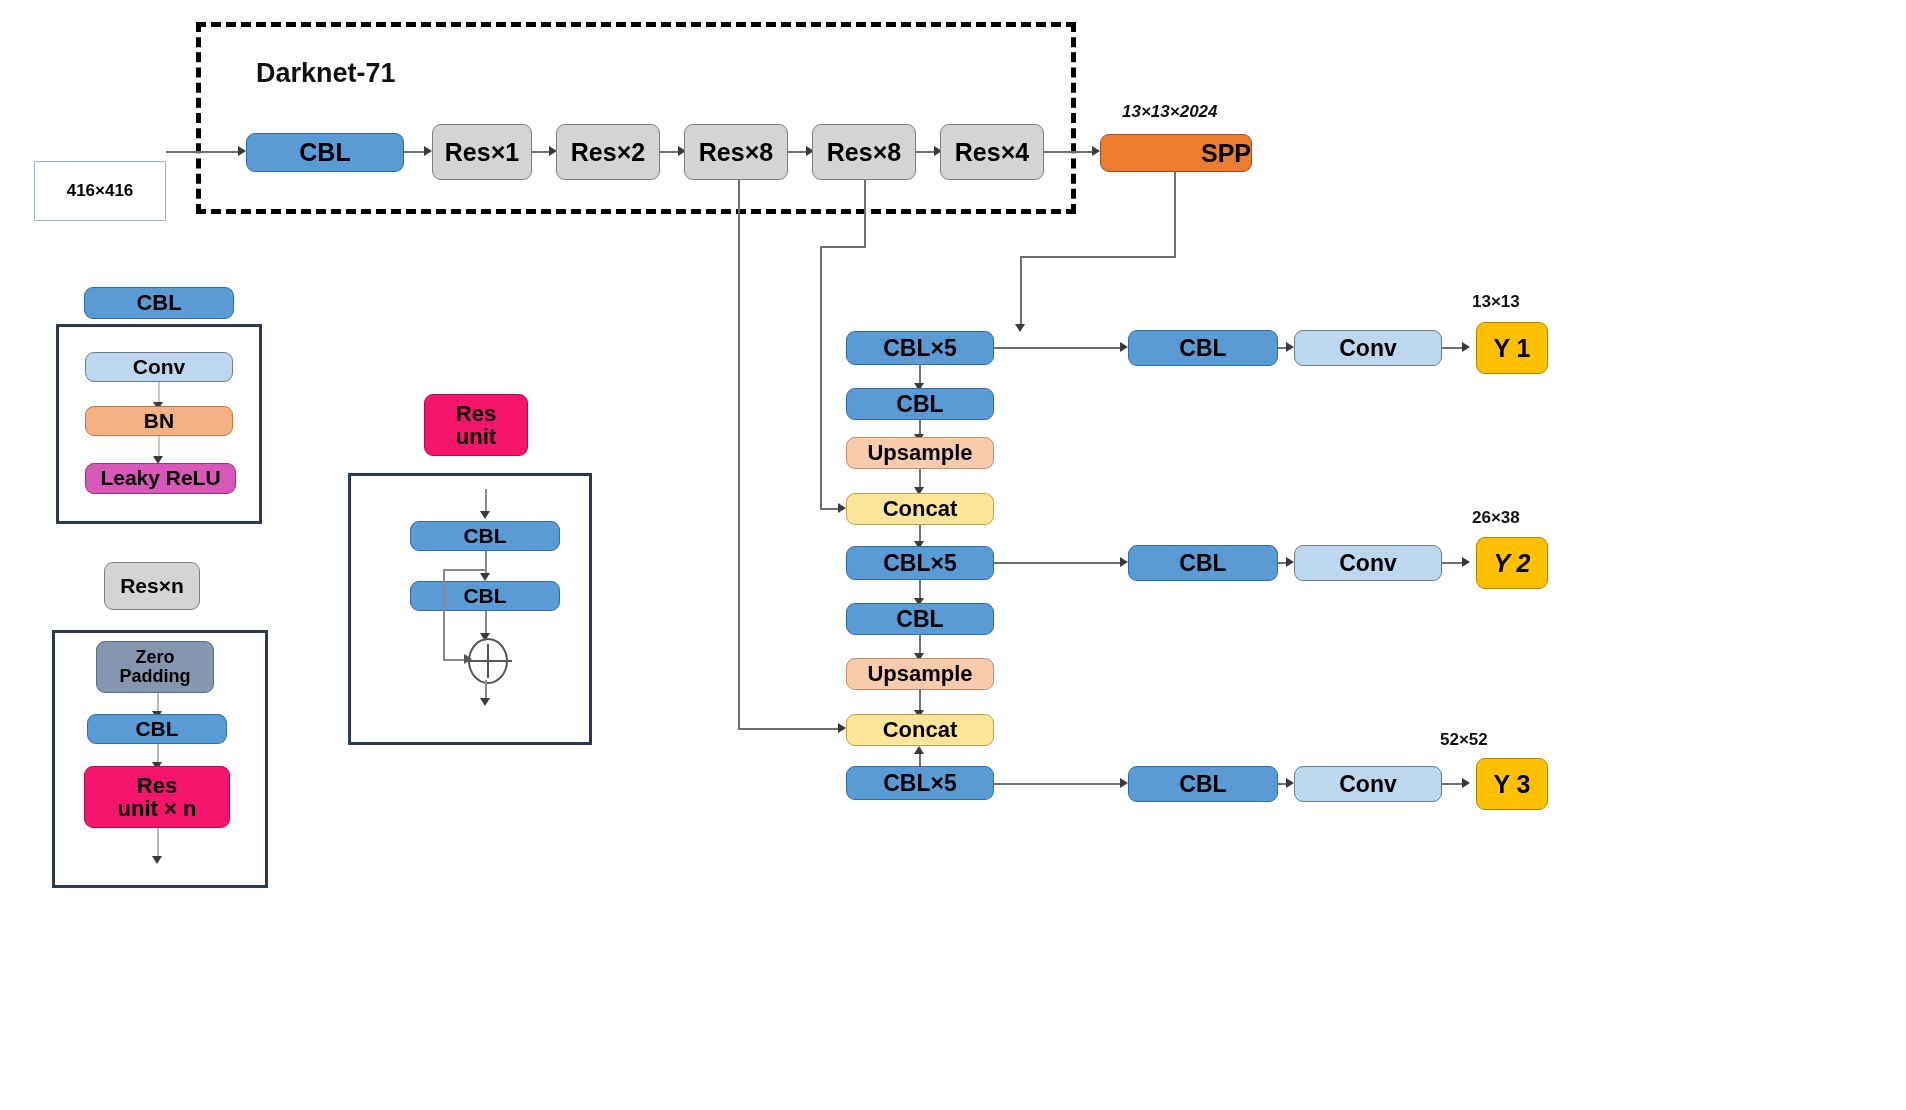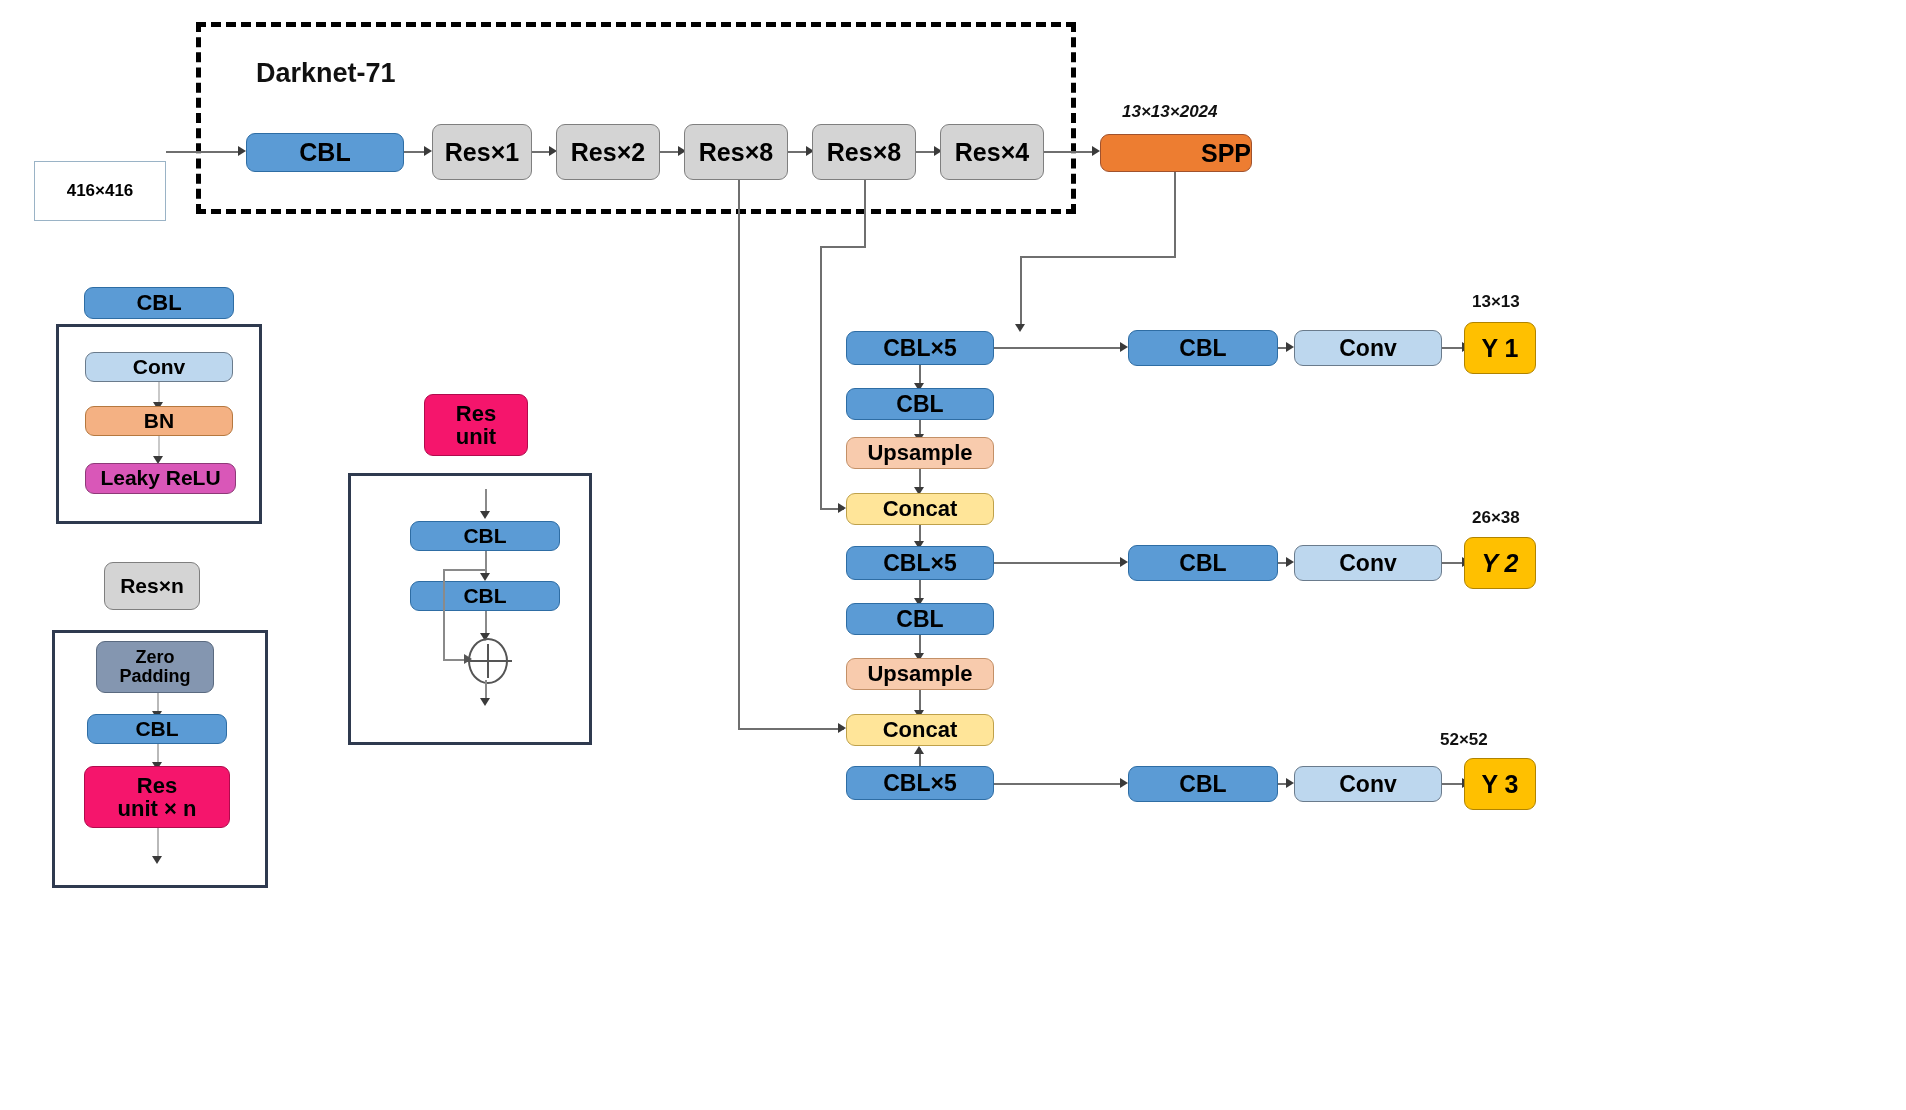--- a/index.html
+++ b/index.html
@@ -14,21 +14,21 @@
   .c-cbl   {background:#5b9bd5;border:1px solid #2e6da4;}
   .c-res   {background:#d4d4d4;border:1px solid #7f7f7f;}
   .c-spp   {background:#ed7d31;border:1px solid #a0522d;}
   .c-conv  {background:#bdd7ee;border:1px solid #6a7b8c;}
   .c-bn    {background:#f4b183;border:1px solid #b5783f;}
   .c-lrelu {background:#d957b8;border:1px solid #8d3a78;}
   .c-resunit{background:#f5156c;border:1px solid #b00b4d;}
   .c-zp    {background:#8496b0;border:1px solid #5a6a80;}
   .c-ups   {background:#f8cbad;border:1px solid #c39067;}
   .c-cat   {background:#ffe599;border:1px solid #bfa14a;}
-  .c-y     {background:#ffc000;border:1px solid #b08300;}
+  .c-y     {background:#ffc000;border:1px solid #b08300;margin-left:12px;}
   .c-input {background:#ffffff;border:1px solid #9ab3c6;border-radius:0;}
 
   .legendbox{position:absolute;box-sizing:border-box;border:3px solid #2f3a4f;background:#fff;}
   .dashbox{position:absolute;box-sizing:border-box;border:5px dashed #000;background:transparent;}
 
   .dimlabel{position:absolute;font-size:17px;font-weight:bold;color:#111;white-space:nowrap;}
   .grouptitle{position:absolute;font-size:27px;font-weight:bold;color:#111;white-space:nowrap;}
 
   
   .ln{position:absolute;background:#6f6f6f;}

